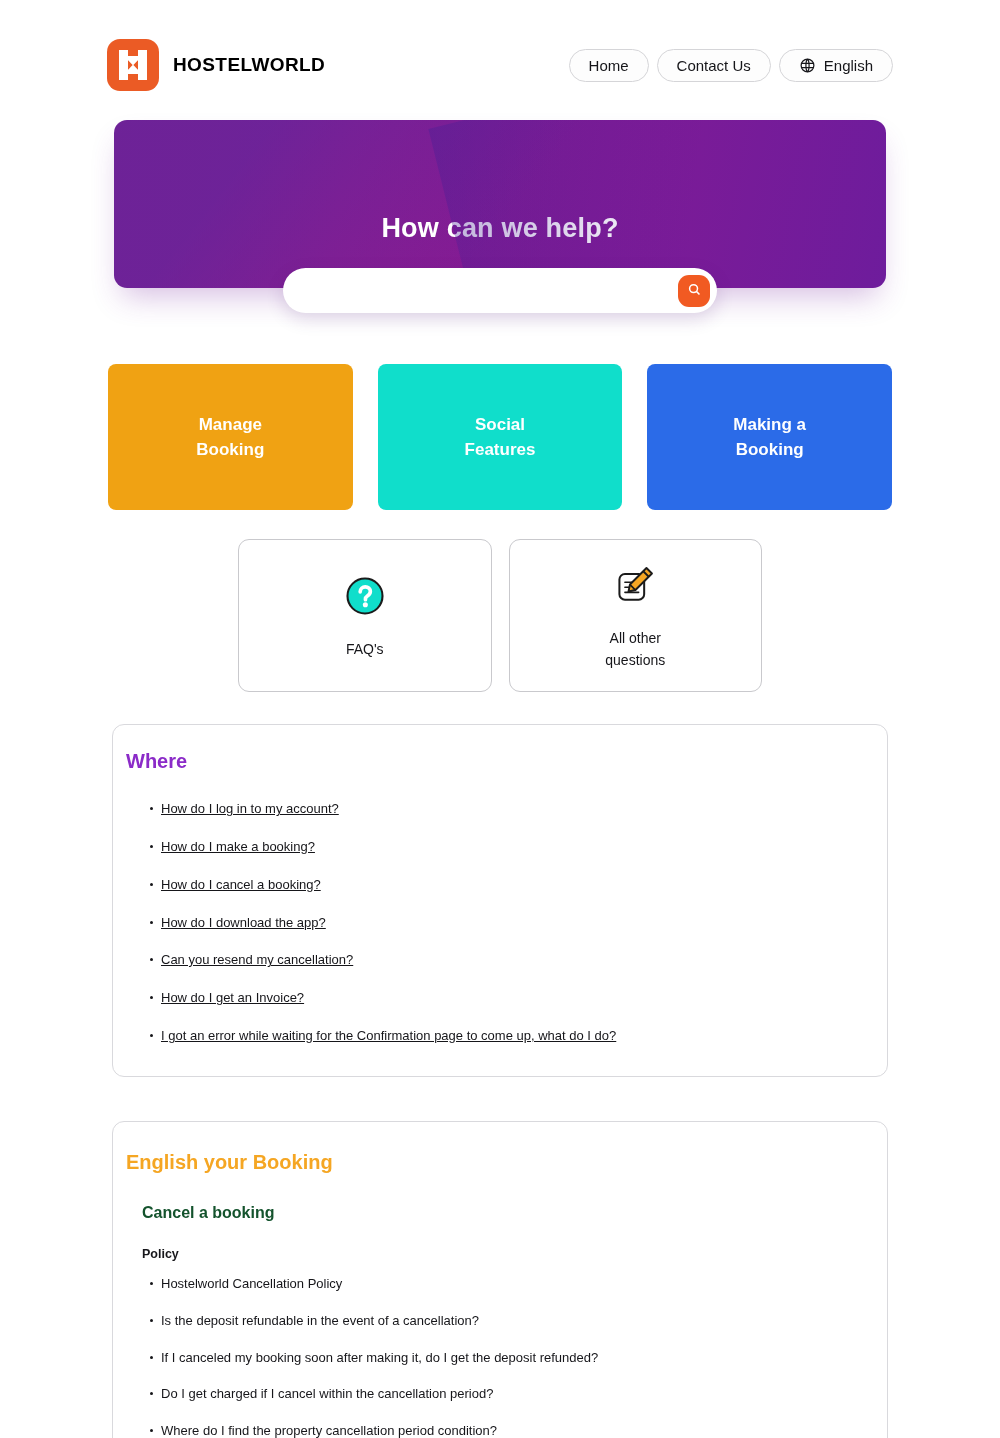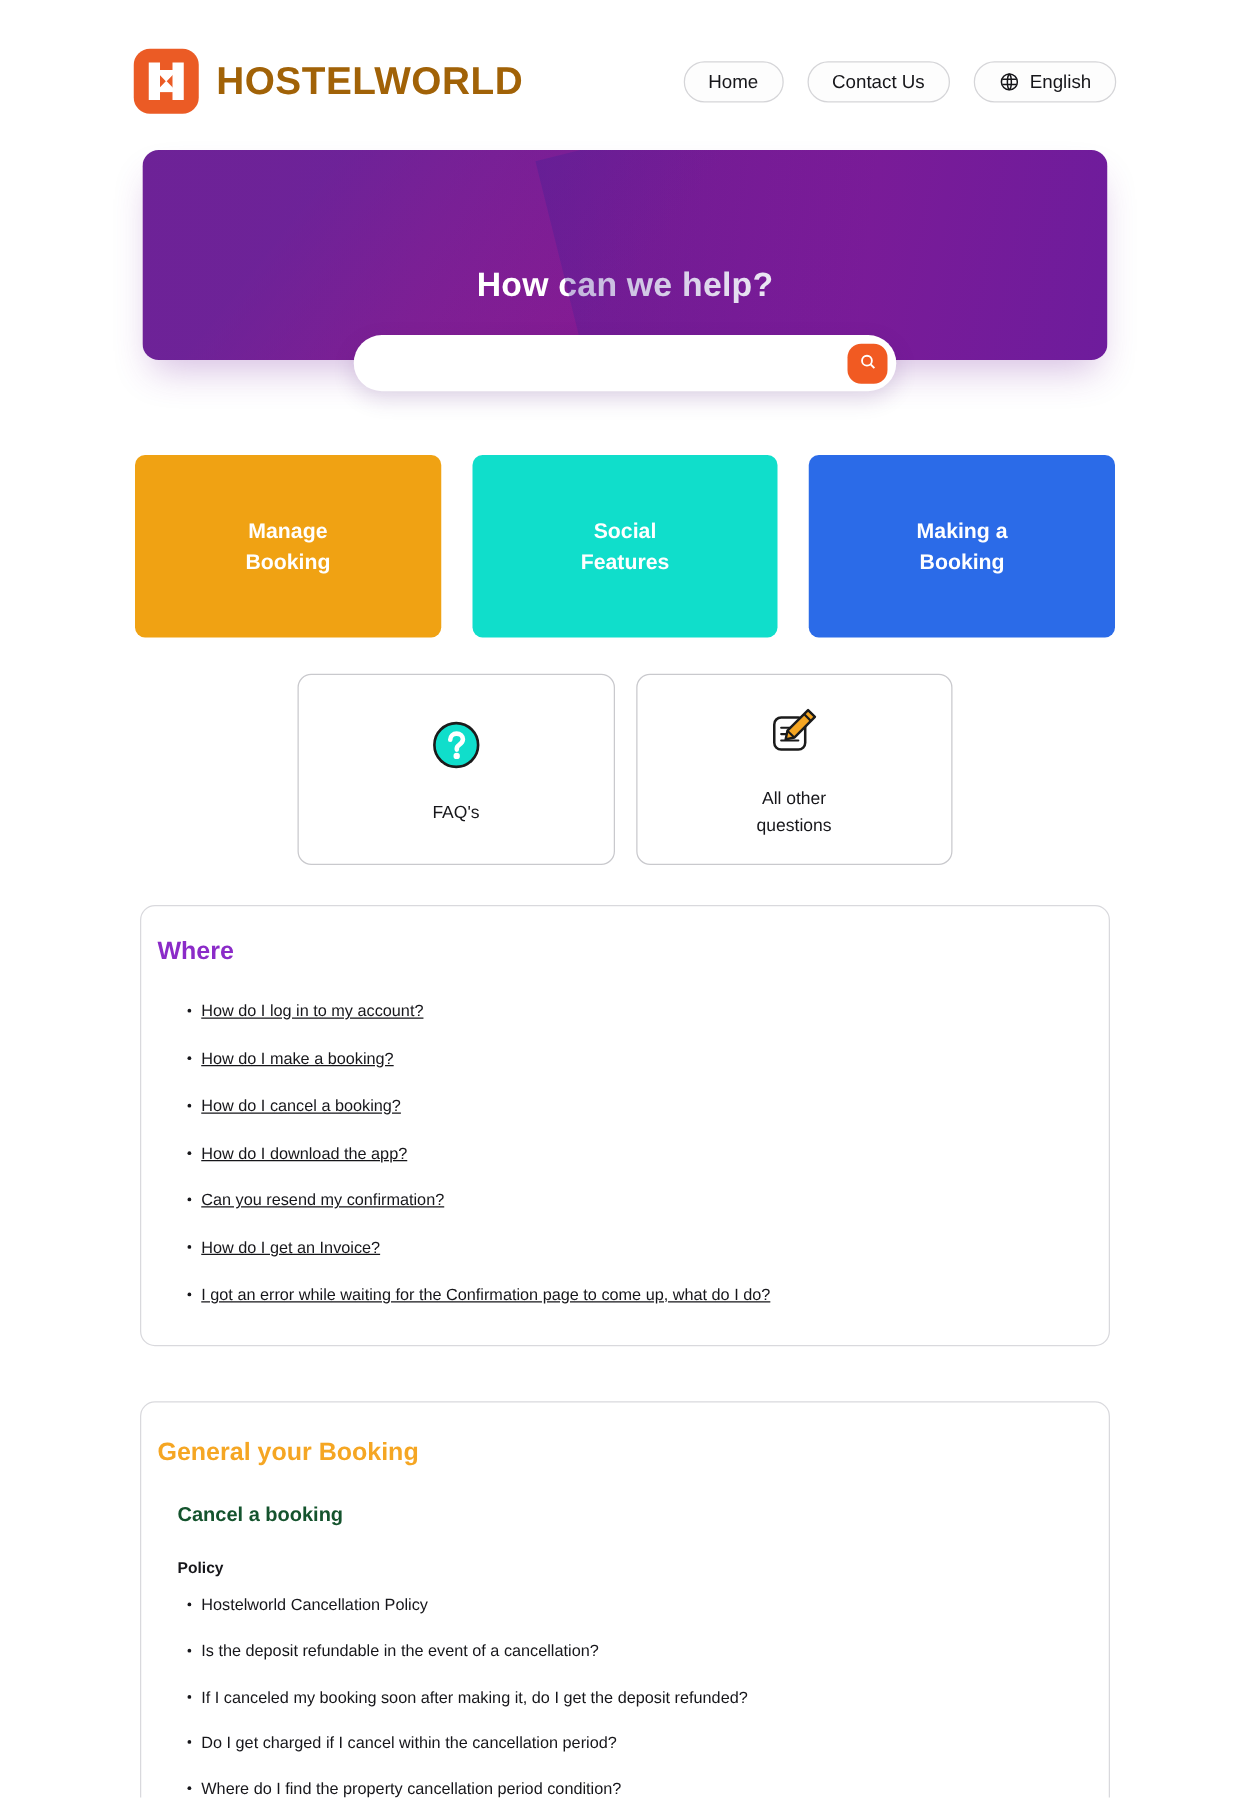--- a/index.html
+++ b/index.html
@@ -38,27 +38,27 @@
   .brand-mark .bar.l { left: 12px; }
   .brand-mark .bar.r { right: 12px; }
   .brand-mark .x {
     position: absolute;
     left: 17px; top: 17px;
     width: 18px; height: 18px;
     background: #ffffff;
     clip-path: polygon(0 0, 100% 0, 52% 50%, 100% 100%, 0 100%, 48% 50%);
   }
   .brand-name {
-    font-size: 31px;
+    font-size: 19px;
     font-weight: bold;
     letter-spacing: 0.4px;
-    color: #a16207;
-  }
-
-  .nav { display: flex; align-items: center; gap: 19px; }
+    color: #000000;
+  }
+
+  .nav { display: flex; align-items: center; gap: 8px; }
   .nav-pill {
     border: 1px solid #d5d5d8;
     border-radius: 22px;
     background: #fdfdfd;
     height: 33px;
     padding: 0 19px;
     display: flex;
     align-items: center;
     gap: 8px;
     font-size: 15px;
@@ -353,28 +353,28 @@
   </div>
 </div>
 
 <div class="panel faqs">
   <div class="panel-title purple">Where</div>
   <ul class="links faq">
     <li>How do I log in to my account?</li>
     <li>How do I make a booking?</li>
     <li>How do I cancel a booking?</li>
     <li>How do I download the app?</li>
-    <li>Can you resend my confirmation?</li>
+    <li>Can you resend my cancellation?</li>
     <li>How do I get an Invoice?</li>
     <li>I got an error while waiting for the Confirmation page to come up, what do I do?</li>
   </ul>
 </div>
 
 <div class="panel manage">
-  <div class="panel-title amber">General your Booking</div>
+  <div class="panel-title amber">English your Booking</div>
   <div class="subsection-title">Cancel a booking</div>
 
   <div class="group-label">Policy</div>
   <ul class="links inner">
     <li>Hostelworld Cancellation Policy</li>
     <li>Is the deposit refundable in the event of a cancellation?</li>
     <li>If I canceled my booking soon after making it, do I get the deposit refunded?</li>
     <li>Do I get charged if I cancel within the cancellation period?</li>
     <li>Where do I find the property cancellation period condition?</li>
   </ul>

